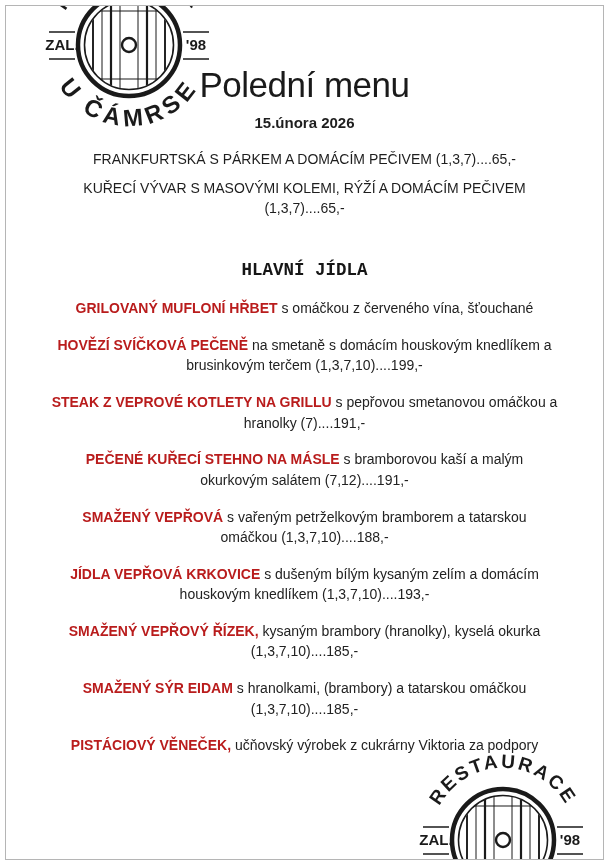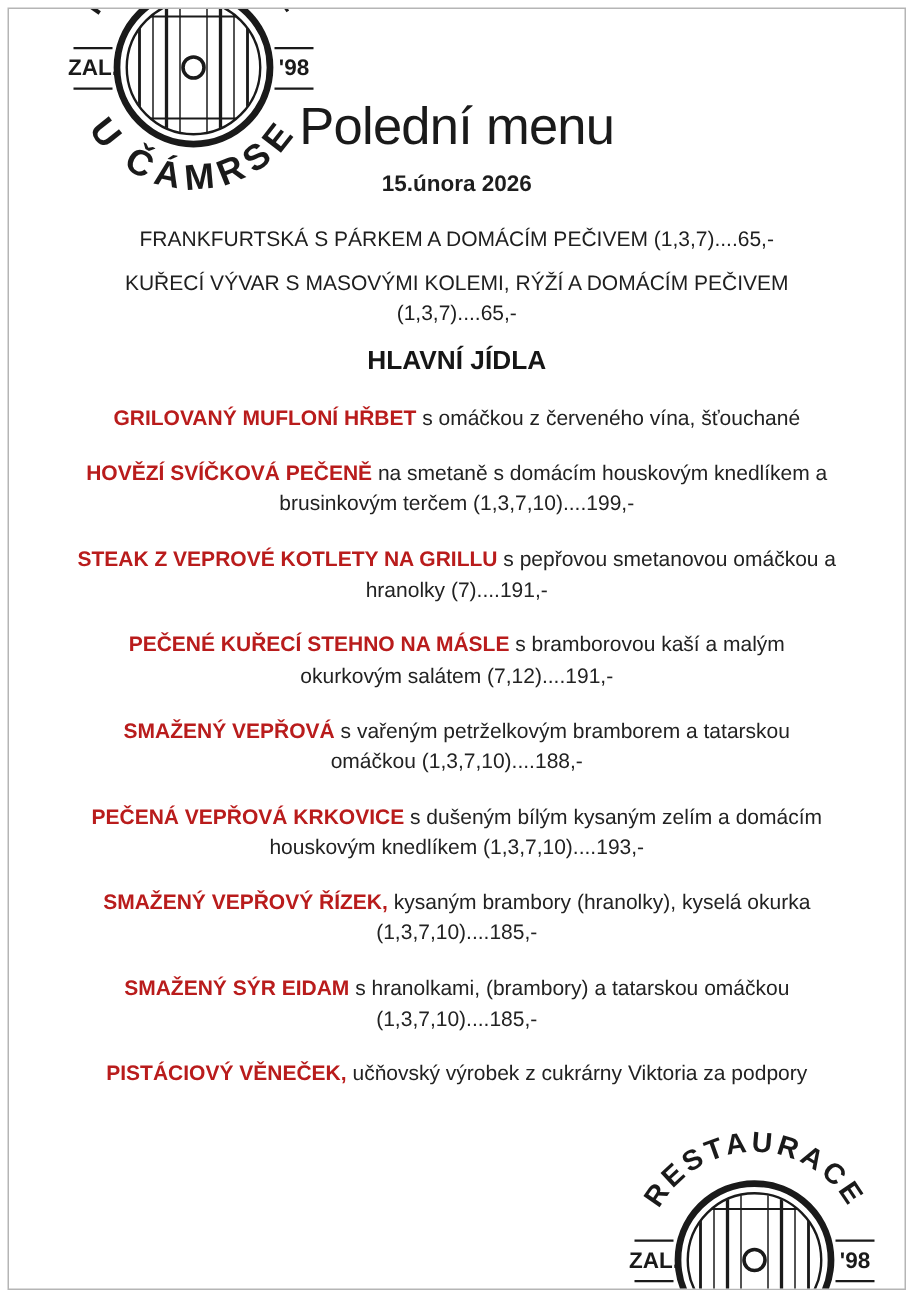--- a/index.html
+++ b/index.html
@@ -33,21 +33,21 @@
     line-height: 17px;
     font-weight: 700;
   }
   .section-heading {
     margin-top: 30px;
     font-size: 17.5px;
     line-height: 23px;
     font-weight: 700;
     color: #161616;
   }
-  .section-heading.mains-heading { margin-top: 10px; }
+  .section-heading.mains-heading { margin-top: 40px; font-family: Liberation Mono, monospace; }
   .soup {
     margin: 18px auto 0;
     max-width: 565px;
     font-size: 14px;
     line-height: 20.4px;
     font-weight: 400;
   }
   .soup.soup-2 { margin-top: 8.6px; }
   .item {
     margin: 16.4px auto 0;
@@ -95,21 +95,21 @@
     <p class="item"><span class="b">GRILOVANÝ MUFLONÍ HŘBET</span><span>  s omáčkou z červeného vína, šťouchané</span><br></p>
 
     <p class="item"><span class="b">HOVĚZÍ SVÍČKOVÁ PEČENĚ</span><span> na smetaně s domácím houskovým knedlíkem a</span><br><span>brusinkovým terčem (1,3,7,10)....199,-</span></p>
 
     <p class="item"><span class="b">STEAK Z VEPROVÉ KOTLETY NA GRILLU</span><span> s pepřovou smetanovou omáčkou a</span><br><span>hranolky (7)....191,-</span></p>
 
     <p class="item"><span class="b">PEČENÉ KUŘECÍ STEHNO NA MÁSLE</span><span> s bramborovou kaší a malým</span><br><span>okurkovým salátem (7,12)....191,-</span></p>
 
     <p class="item"><span class="b">SMAŽENÝ VEPŘOVÁ</span><span> s vařeným petrželkovým bramborem a tatarskou</span><br><span>omáčkou (1,3,7,10)....188,-</span></p>
 
-    <p class="item"><span class="b">PEČENÁ VEPŘOVÁ KRKOVICE</span><span> s dušeným bílým kysaným zelím a domácím</span><br><span>houskovým knedlíkem (1,3,7,10)....193,-</span></p>
+    <p class="item"><span class="b">JÍDLA VEPŘOVÁ KRKOVICE</span><span> s dušeným bílým kysaným zelím a domácím</span><br><span>houskovým knedlíkem (1,3,7,10)....193,-</span></p>
 
     <p class="item"><span class="b">SMAŽENÝ VEPŘOVÝ ŘÍZEK,</span><span> kysaným brambory (hranolky), kyselá okurka</span><br><span>(1,3,7,10)....185,-</span></p>
 
     <p class="item"><span class="b">SMAŽENÝ SÝR EIDAM</span><span>  s hranolkami, (brambory) a tatarskou omáčkou</span><br><span>(1,3,7,10)....185,-</span></p>
 
     <p class="item"><span class="b">PISTÁCIOVÝ VĚNEČEK,</span><span> učňovský výrobek z cukrárny Viktoria za podpory</span><br></p>
   </div>
 
   <svg class="stamp stamp-tl" width="230" height="230" viewBox="0 0 230 230">
     <g stroke="#1a1a1a">

